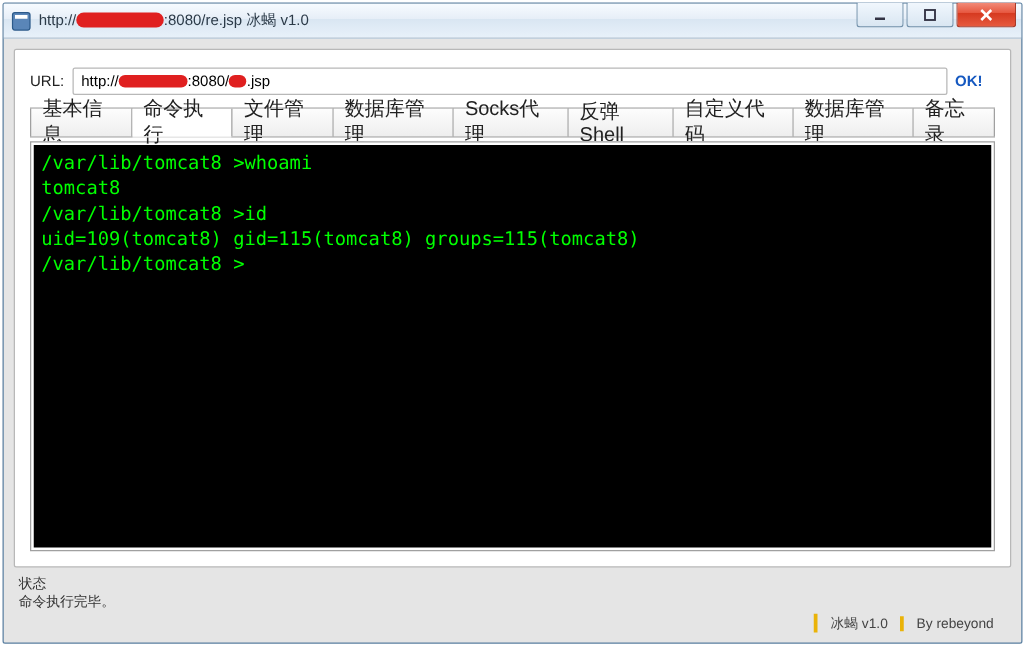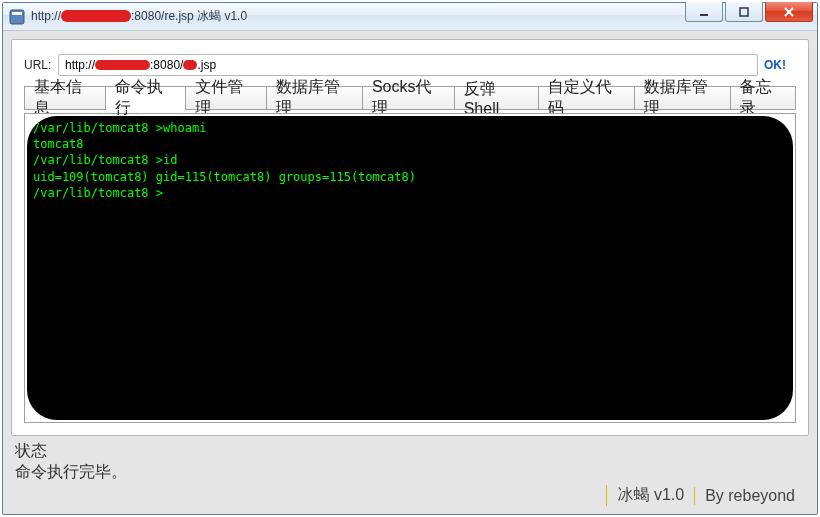--- a/index.html
+++ b/index.html
@@ -168,49 +168,48 @@
     background: #fff;
     padding: 2px;
     min-height: 0;
     display: flex;
   }
   .terminal {
     flex: 1 1 auto;
     background: #000000;
     color: #00ff00;
     font-family: "SimSun", "Consolas", monospace;
-    font-size: 12px;
+    font-size: 15px;
     line-height: 1.35;
     padding: 4px 6px 20px 6px;
     white-space: pre-wrap;
     overflow: hidden;
-    border-radius: 30px;
   }
 
   .status-area {
     padding: 5px 4px 8px 4px;
     display: flex;
     flex-direction: column;
-    font-size: 16px;
+    font-size: 11px;
     color: #333;
     justify-content: center;
   }
   .status-top {
     display: flex;
     align-items: flex-start;
   }
   .status-top .status-left { flex: 1 1 auto; }
   .status-bottom-right {
     display: flex;
     align-items: center;
     justify-content: flex-end;
     margin-top: 2px;
   }
   .status-bottom-right span {
-    border-left: 1px solid #eab308;
+    border-left: 3px solid #eab308;
     padding: 0 10px;
     color: #444;
   }
 </style>
 </head>
 <body>
 
 <div class="window">
 
   <div class="titlebar">

